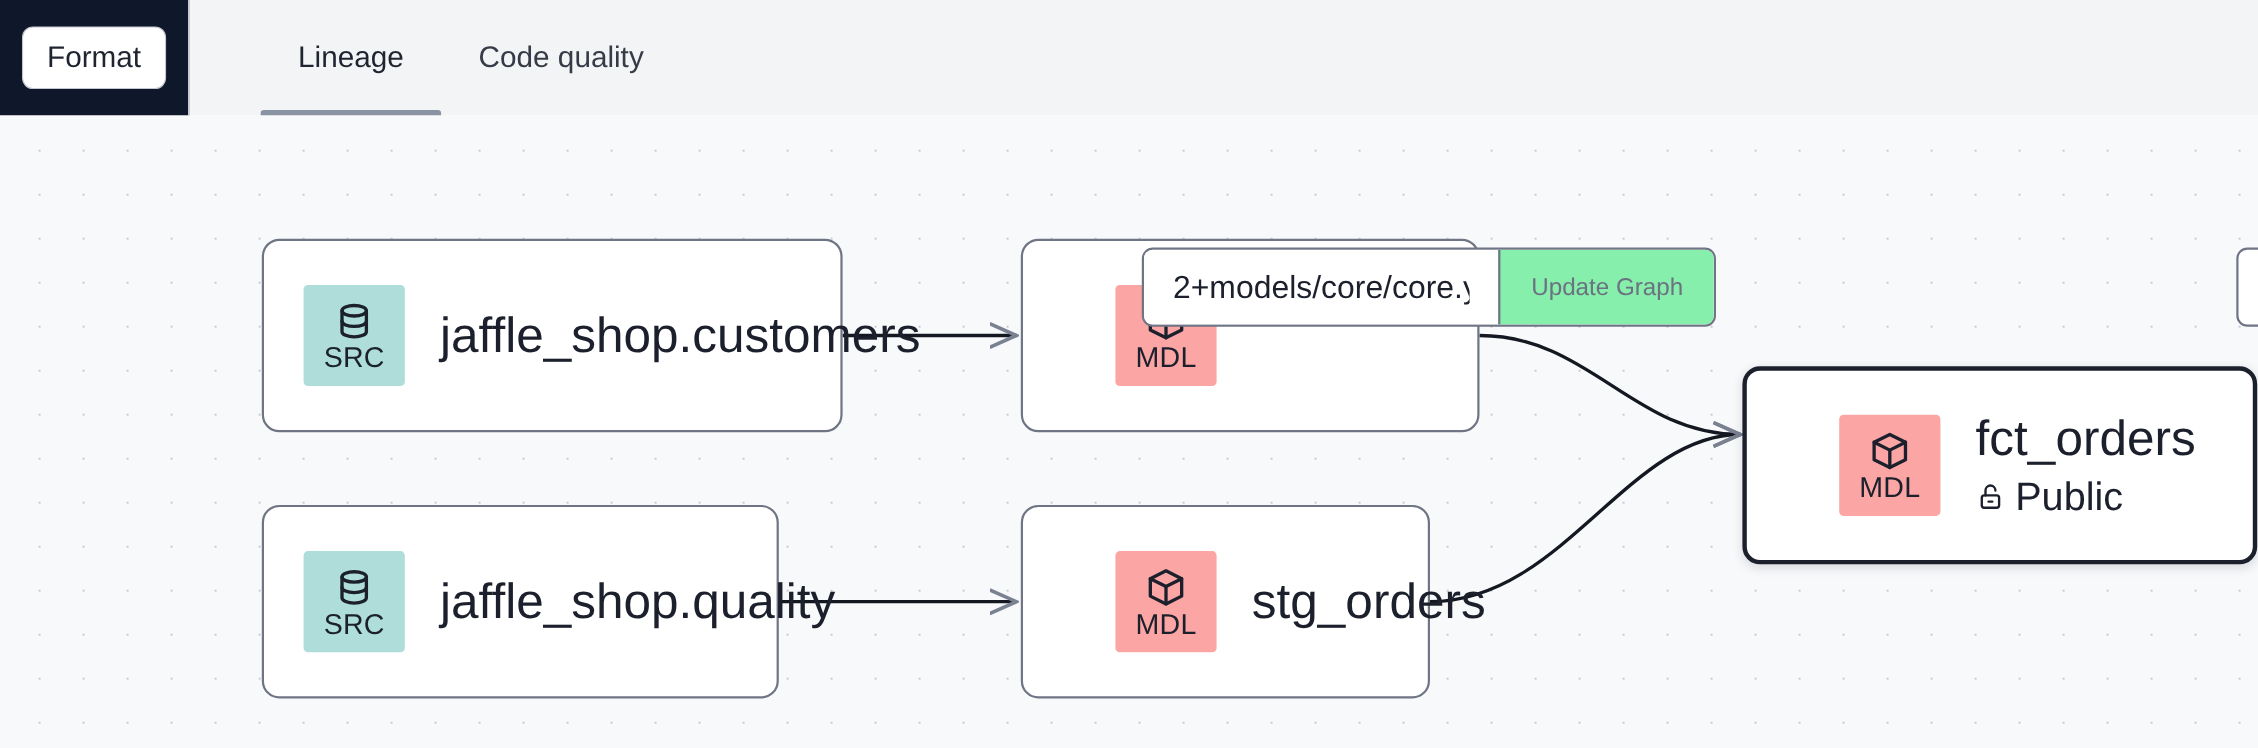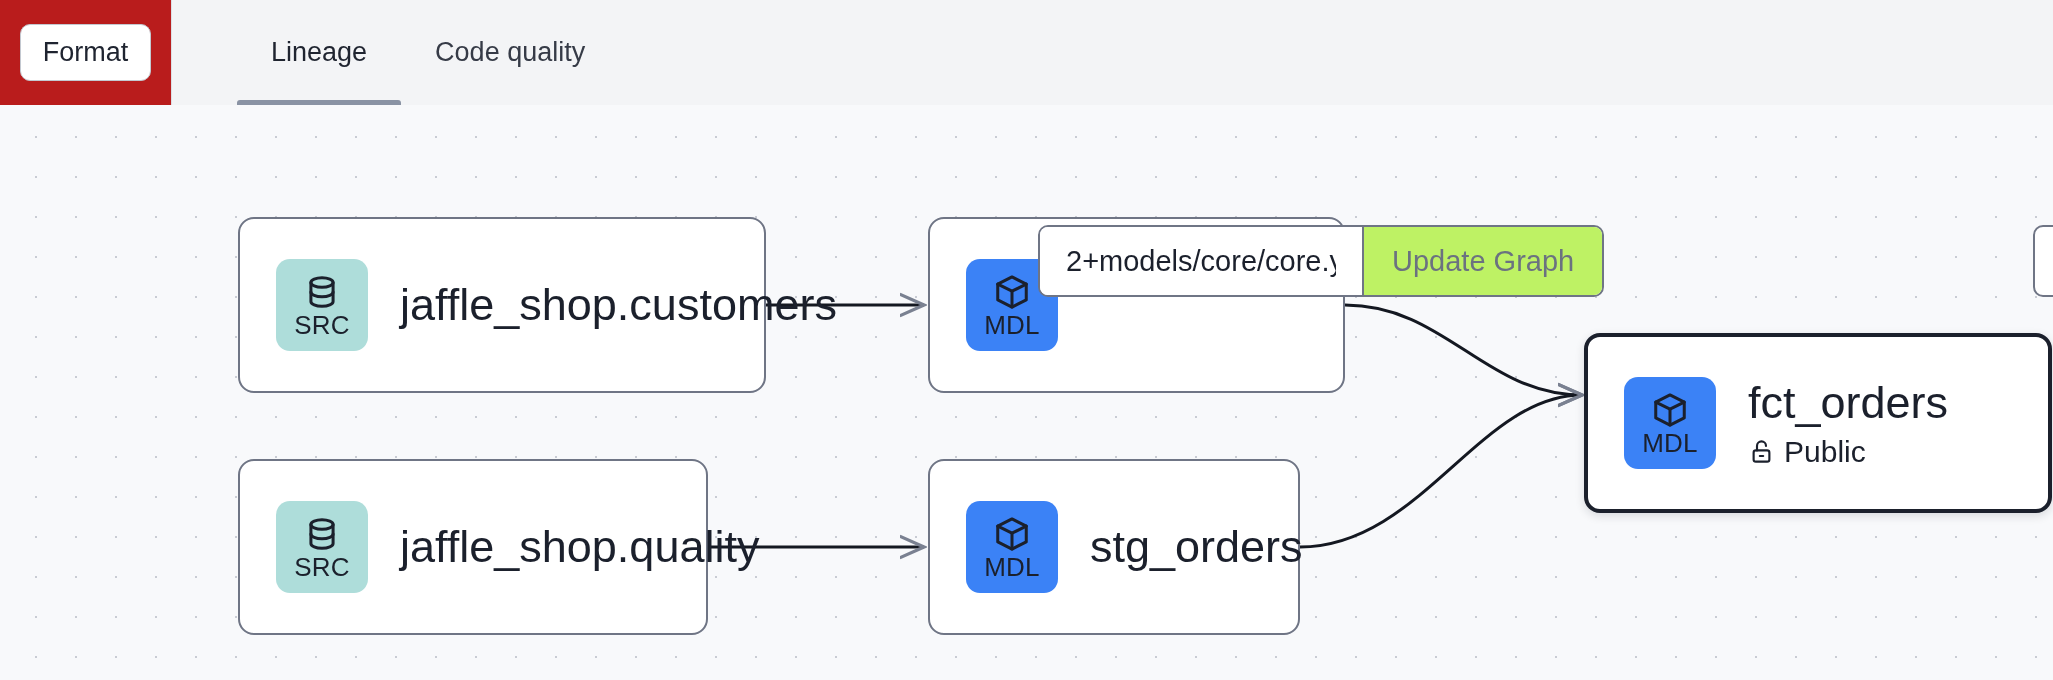--- a/index.html
+++ b/index.html
@@ -11,21 +11,21 @@
 
   
   .header {
     position: absolute; left: 0; top: 0;
     width: 2053px; height: 105px;
     background: #f3f4f6;
     display: flex; align-items: center;
   }
   .header-left {
     width: 172px; height: 105px;
-    background: #b91c1c;
+    background: #0f172a;
     display: flex; align-items: center; justify-content: center;
     border-right: 1px solid #dcdfe4;
   }
   .format-btn {
     background: #ffffff;
     border: 1px solid #c3c8d0;
     border-radius: 10px;
     padding: 14px 22px;
     font-size: 27px;
     color: #1f2430;
@@ -70,41 +70,41 @@
     border-radius: 16px;
     display: flex; align-items: center;
     padding-left: 36px;
   }
   .node.selected {
     border: 4px solid #1b202c;
     box-shadow: 0 3px 10px rgba(20,25,40,.14);
   }
   .badge {
     width: 92px; height: 92px;
-    border-radius: 14px;
+    border-radius: 4px;
     display: flex; flex-direction: column;
     align-items: center; justify-content: center;
     flex: 0 0 auto;
   }
   .badge.src { background: #aeddda; }
-  .badge.mdl { background: #3b82f6; }
+  .badge.mdl { background: #fca5a5; margin-left: 48px; }
   .badge svg { display: block; margin-bottom: 1px; }
   .badge-label {
     font-size: 26px; color: #1b202c;
     line-height: 1; letter-spacing: .2px;
     font-family: "Liberation Sans", sans-serif;
   }
   .node-body { margin-left: 32px; display: flex; flex-direction: column; justify-content: center; }
   .node-title {
     font-size: 45px; color: #1b202c;
     line-height: 1.15; white-space: nowrap;
   }
   .node-sub {
     display: flex; align-items: center; gap: 9px;
-    font-size: 30px; color: #1b202c; margin-top: 6px;
+    font-size: 36px; color: #1b202c; margin-top: 6px;
   }
   .node-sub svg { display: block; }
 
   
   .selector-group {
     position: absolute;
     left: 1038px; top: 120px;
     display: flex; align-items: stretch;
     height: 72px;
     border: 2px solid #6f7585;
@@ -116,22 +116,22 @@
   .selector-input {
     border: none; outline: none;
     background: #ffffff;
     font-size: 29px; color: #1b202c;
     padding: 0 26px;
     width: 322px;
     font-family: "Liberation Sans", sans-serif;
   }
   .update-btn {
     border: none; border-left: 2px solid #6f7585;
-    background: #bef264;
-    font-size: 29px; color: #6b7280;
+    background: #86efac;
+    font-size: 22px; color: #6b7280;
     padding: 0 28px; cursor: pointer;
     font-family: "Liberation Sans", sans-serif;
     white-space: nowrap;
   }
   .edge-control {
     position: absolute;
     left: 2033px; top: 120px;
     width: 60px; height: 72px;
     border: 2px solid #6f7585;
     border-radius: 10px;

